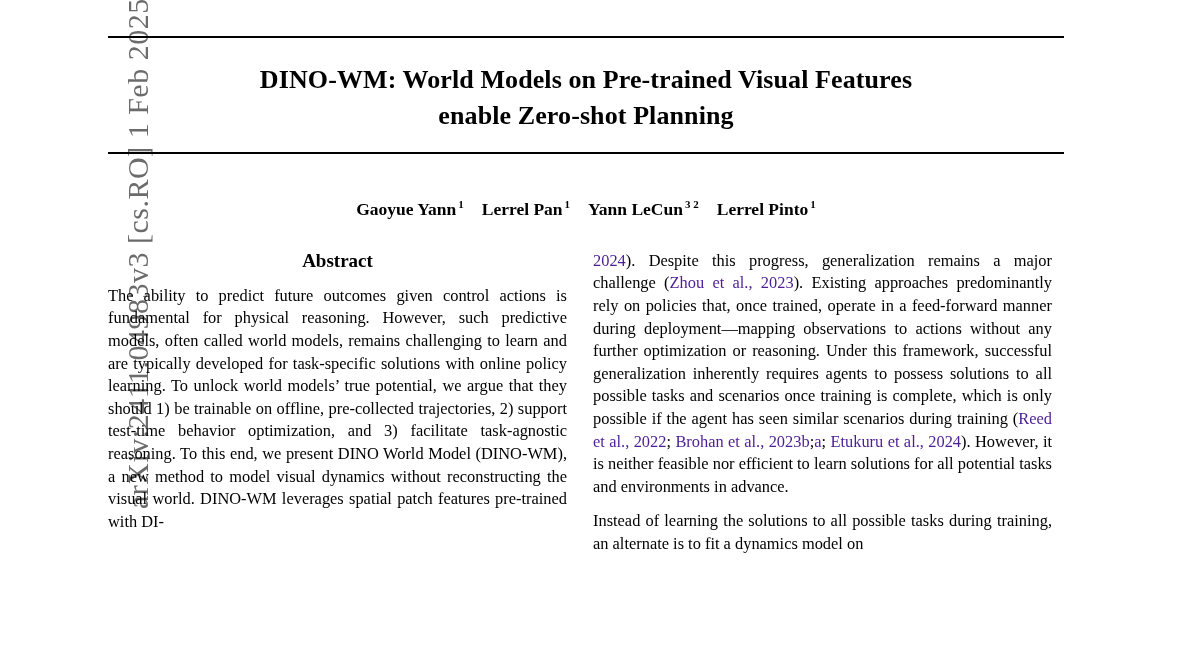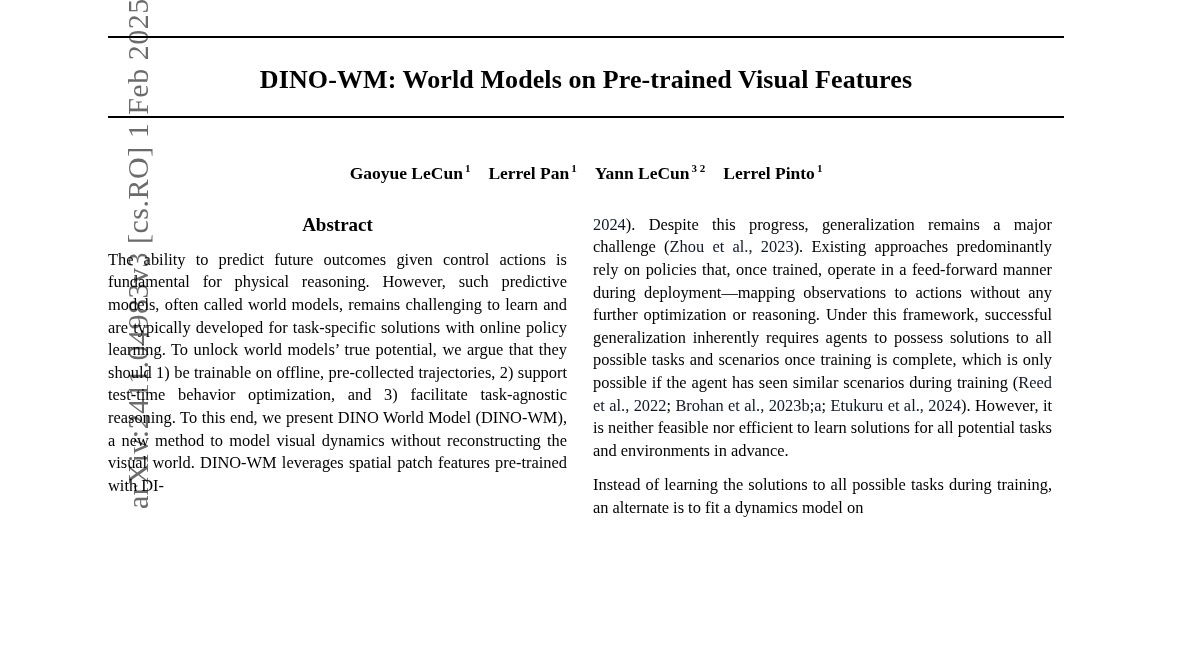--- a/index.html
+++ b/index.html
@@ -88,41 +88,42 @@
   }
 
   p.body {
     margin: 0 0 12px 0;
     font-size: 16.4px;
     line-height: 22.6px;
     text-align: justify;
     text-justify: inter-word;
     hyphens: none;
   }
-  .cite { color: #0f172a; }
+  .cite { color: #4c1d95; }
   a.cite { text-decoration: none; }
   .rightcol p.body:first-child { margin-top: 0; }
 </style>
 </head>
 <body>
 
 <div class="arxiv-stamp">arXiv:2411.04983v3  [cs.RO]  1 Feb 2025</div>
 
 <div class="page">
 
   <div class="rule rule-top"></div>
 
   <div class="title">
     <span>DINO-WM: World Models on Pre-trained Visual Features</span>
+    <span class="line2">enable Zero-shot Planning</span>
   </div>
 
   <div class="rule rule-bottom"></div>
 
   <div class="authors">
-    <span class="author"><span>Gaoyue LeCun</span><sup>1</sup></span><span class="author"><span>Lerrel Pan</span><sup>1</sup></span><span class="author"><span>Yann LeCun</span><sup>3 2</sup></span><span class="author"><span>Lerrel Pinto</span><sup>1</sup></span>
+    <span class="author"><span>Gaoyue Yann</span><sup>1</sup></span><span class="author"><span>Lerrel Pan</span><sup>1</sup></span><span class="author"><span>Yann LeCun</span><sup>3 2</sup></span><span class="author"><span>Lerrel Pinto</span><sup>1</sup></span>
   </div>
 
   <div class="columns">
 
     <div class="col leftcol">
       <div class="abstract-head">Abstract</div>
       <p class="body">The ability to predict future outcomes given control actions is fundamental for physical reasoning. However, such predictive models, often called world models, remains challenging to learn and are typically developed for task-specific solutions with online policy learning. To unlock world models’ true potential, we argue that they should 1) be trainable on offline, pre-collected trajectories, 2) support test-time behavior optimization, and 3) facilitate task-agnostic reasoning. To this end, we present DINO World Model (DINO-WM), a new method to model visual dynamics without reconstructing the visual world. DINO-WM leverages spatial patch features pre-trained with DI-</p>
     </div>
 
     <div class="col rightcol">

